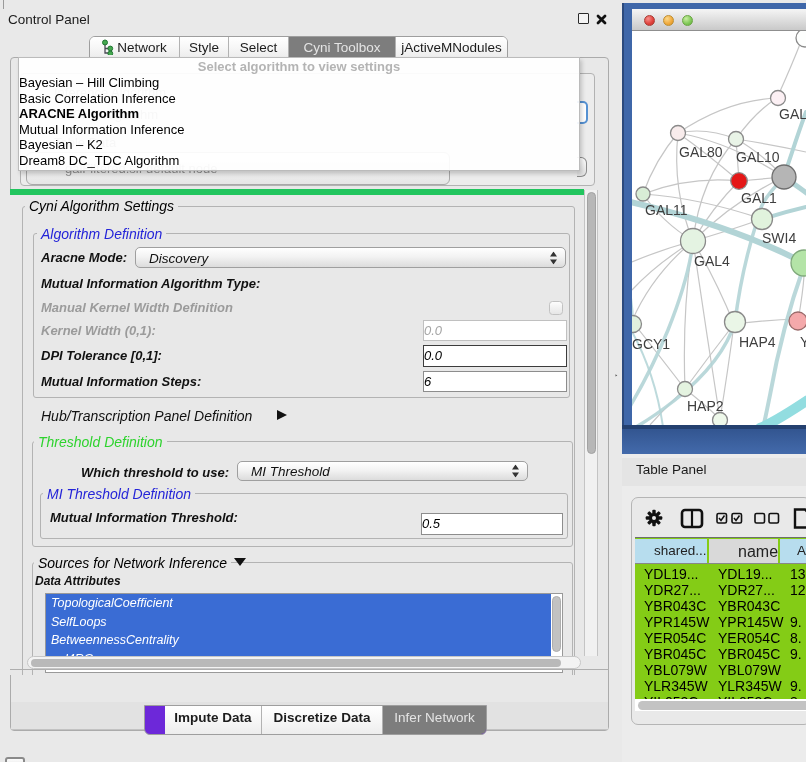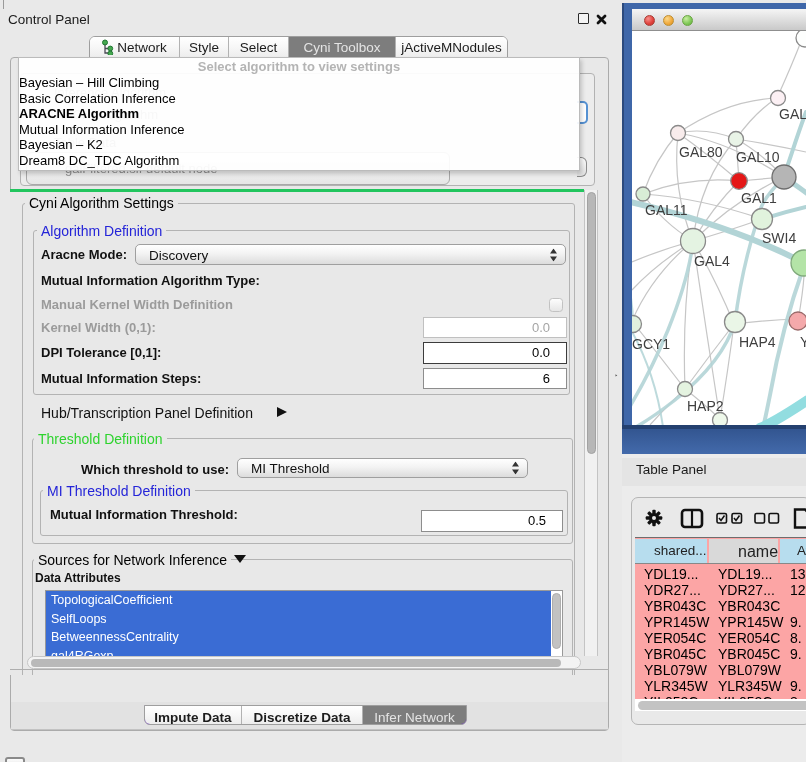--- a/index.html
+++ b/index.html
@@ -7,21 +7,21 @@
 body { font-family:"Liberation Sans", sans-serif; background:#e9e9e9; position:relative; }
 .abs { position:absolute; }
 .lbl { font-size:13px; font-weight:bold; color:#111; white-space:nowrap; }
 .dis { color:#9b9b9b; }
 .groupbox { position:absolute; border:1px solid #b3b3b3; border-radius:3px; }
 .gtitle { position:absolute; background:#e8e8e8; padding:0 4px; font-size:14px; white-space:nowrap; }
 .combo { position:absolute; border:1px solid #9f9f9f; border-radius:5px;
   background:linear-gradient(#ffffff, #f3f3f3 45%, #dcdcdc); }
 .combo .ct { position:absolute; left:13px; top:50%; transform:translateY(-50%); font-size:13.5px; color:#111; white-space:nowrap;}
 .spin { position:absolute; right:7px; top:50%; transform:translateY(-50%); width:9px; height:13px; }
-.field { position:absolute; background:#fff; border:1px solid #8d8d8d; font-size:13px; color:#000; text-align:right; padding-right:16px; }
+.field { position:absolute; background:#fff; border:1px solid #8d8d8d; font-size:13px; color:#000; text-align:left; padding-right:4px; }
 .tab { display:inline-block; height:100%; text-align:center; font-size:13.5px; color:#1c1c1c;
   background:linear-gradient(#ffffff,#f7f7f7 50%,#ededed); border-left:1px solid #b2b2b2; vertical-align:top;}
 .tab.first { border-left:none; }
 .tab.sel { background:#7d7d7d; color:#e4e4e4; }
 </style>
 </head>
 <body>
 
 <div class="abs" style="left:3px;top:0;width:1px;height:9px;background:#9a9a9a;"></div>
 <div class="abs" style="left:8px;top:12px;font-size:13.5px;color:#1c1c1c;">Control Panel</div>
@@ -36,21 +36,21 @@
 <div class="abs" style="left:89px;top:36px;height:22px;border:1px solid #9e9e9e;border-radius:6px 6px 0 0;overflow:hidden;white-space:nowrap;background:#fff;">
   <div class="tab first" style="width:89px;line-height:21px;">
     <svg width="12" height="16" style="vertical-align:-3px;margin-right:3px;">
       <path d="M3 5 V14 H7.5 M3 9.5 H7.5" stroke="#4a4a55" stroke-width="1.3" fill="none"></path>
       <circle cx="3" cy="3.5" r="2.5" fill="#44a84e" stroke="#227634" stroke-width="1"></circle>
       <circle cx="8.3" cy="9.5" r="2.4" fill="#44a84e" stroke="#227634" stroke-width="1"></circle>
       <circle cx="8.3" cy="14.5" r="2.4" fill="#44a84e" stroke="#227634" stroke-width="1"></circle>
     </svg>Network</div><div class="tab" style="width:49px;line-height:21px;">Style</div><div class="tab" style="width:60px;line-height:21px;">Select</div><div class="tab sel" style="width:107px;line-height:21px;">Cyni Toolbox</div><div class="tab" style="width:112px;line-height:21px;">jActiveMNodules</div>
 </div>
 
-<div class="abs" id="viewport" style="left:10px;top:189px;width:574px;height:486px;border-top:3px solid #22c55e;background:#e8e8e8;overflow:hidden;">
+<div class="abs" id="viewport" style="left:10px;top:189px;width:574px;height:486px;border-top:6px solid #22c55e;background:#e8e8e8;overflow:hidden;font-style:italic;">
 
   <div class="groupbox" style="left:12px;top:11px;width:553px;height:720px;"></div>
   <div class="gtitle" style="left:15px;top:3px;color:#000;">Cyni Algorithm Settings</div>
 
   <div class="groupbox" style="left:23px;top:38px;width:537px;height:165px;"></div>
   <div class="gtitle" style="left:27px;top:31px;color:#2424d8;">Algorithm Definition</div>
 
   <div class="lbl abs" style="left:31px;top:55px;">Aracne Mode:</div>
   <div class="combo" style="left:125px;top:52px;width:431px;height:21px;">
     <div class="ct">Discovery</div>
@@ -115,21 +115,21 @@
 
 <div class="abs" style="left:27px;top:656px;width:554px;height:13px;background:#f3f3f3;border:1px solid #c6c6c6;border-radius:7px;">
   <div style="position:absolute;left:3px;top:1.5px;width:530px;height:8px;background:#b9b9b9;border-radius:5px;"></div>
 </div>
 
 <div class="abs" style="left:10px;top:669px;width:599px;height:1px;background:#aeaeae;"></div>
 
 <div class="abs" style="left:270px;top:705px;width:72px;height:20px;border:1px solid #8e8e8e;border-radius:7px;background:linear-gradient(#ffffff,#f2f2f2 45%,#e2e2e2);text-align:center;line-height:19px;font-size:11px;color:#111;">Apply</div>
 
 <div class="abs" style="left:11px;top:702px;width:597px;height:28px;background:#e2e2e2;border-bottom:1px solid #c2c2c2;"></div>
-<div class="abs" style="left:144px;top:705px;height:20px;border:1px solid #9e9e9e;border-radius:0 0 6px 6px;overflow:hidden;white-space:nowrap;background:#6d28d9;">
+<div class="abs" style="left:144px;top:705px;height:30px;border:1px solid #9e9e9e;border-radius:0 0 6px 6px;overflow:hidden;white-space:nowrap;background:#6d28d9;padding-left:20px;">
   <div class="tab first" style="width:96px;line-height:24px;font-weight:bold;">Impute Data</div><div class="tab" style="width:121px;line-height:24px;font-weight:bold;">Discretize Data</div><div class="tab sel" style="width:104px;line-height:24px;font-weight:normal;">Infer Network</div>
 </div>
 
 <div class="abs" style="left:5px;top:757px;width:20px;height:10px;border:2px solid #8a8a8a;border-radius:3px;background:linear-gradient(#fdfdfd,#e8e8e8);"></div>
 
 <div class="abs" style="left:54px;top:85px;font-size:13px;color:#8f8f8f;z-index:49;">Inference Algorithm</div>
 <div class="abs" style="left:46px;top:107px;font-size:13px;color:#8f8f8f;z-index:49;">ARACNE Algorithm</div>
 <div class="abs" style="left:54px;top:135px;font-size:13px;color:#8f8f8f;z-index:49;">Table Data</div>
 <div class="abs" style="left:65px;top:161px;font-size:13px;color:#8f8f8f;z-index:49;">galFiltered.sif default node</div>
 <div class="abs" style="left:18px;top:57px;width:562px;height:114px;background:rgba(255,255,255,0.93);border:1px solid #bbb;box-shadow:2px 3px 4px rgba(0,0,0,0.18);z-index:50;">
@@ -277,21 +277,21 @@
     <path d="M74 10 l2 2.5 3.5-5" stroke-width="1.5"></path>
     <rect x="87" y="5.5" width="9.5" height="9.5" rx="1.5" stroke-width="1.6"></rect>
     <path d="M89 10 l2 2.5 3.5-5" stroke-width="1.5"></path>
     <rect x="110" y="5.5" width="9.5" height="9.5" rx="1.5" stroke-width="1.6"></rect>
     <rect x="124" y="5.5" width="9.5" height="9.5" rx="1.5" stroke-width="1.6"></rect>
   </g>
 
   <path d="M150 1.5 h10 l4 4 v14 h-14 z" fill="none" stroke="#111" stroke-width="2.4"></path>
 </svg>
 
-<div class="abs" style="left:635px;top:537px;width:171px;height:174px;border-top:1.5px solid #6e6e6e;background:#fca5a5;overflow:hidden;">
+<div class="abs" style="left:635px;top:537px;width:171px;height:174px;border-top:1.5px solid #6e6e6e;background:#84cc16;overflow:hidden;">
   <div style="position:absolute;left:0;top:0.5px;width:171px;height:25px;border-bottom:1.5px solid #888;">
     <div style="position:absolute;left:0;top:0;width:72px;height:24px;background:#b7ddee;"></div>
     <div style="position:absolute;left:74px;top:0;width:69px;height:24px;background:#d9d9d9;"></div>
     <div style="position:absolute;left:145px;top:0;width:26px;height:24px;background:#b7ddee;"></div>
     <div style="position:absolute;left:19px;top:4px;font-size:13.5px;color:#222;">shared...</div>
     <div style="position:absolute;left:103px;top:4px;font-size:16px;color:#222;">name</div>
     <div style="position:absolute;left:162px;top:4px;font-size:13.5px;color:#222;">Av</div>
   </div>
   <div style="position:absolute;left:0;top:28px;font-size:14px;color:#000;line-height:16px;">
     <div style="position:absolute;left:9px;width:90px;">YDL19...<br>YDR27...<br>YBR043C<br>YPR145W<br>YER054C<br>YBR045C<br>YBL079W<br>YLR345W<br>YIL053C</div>

